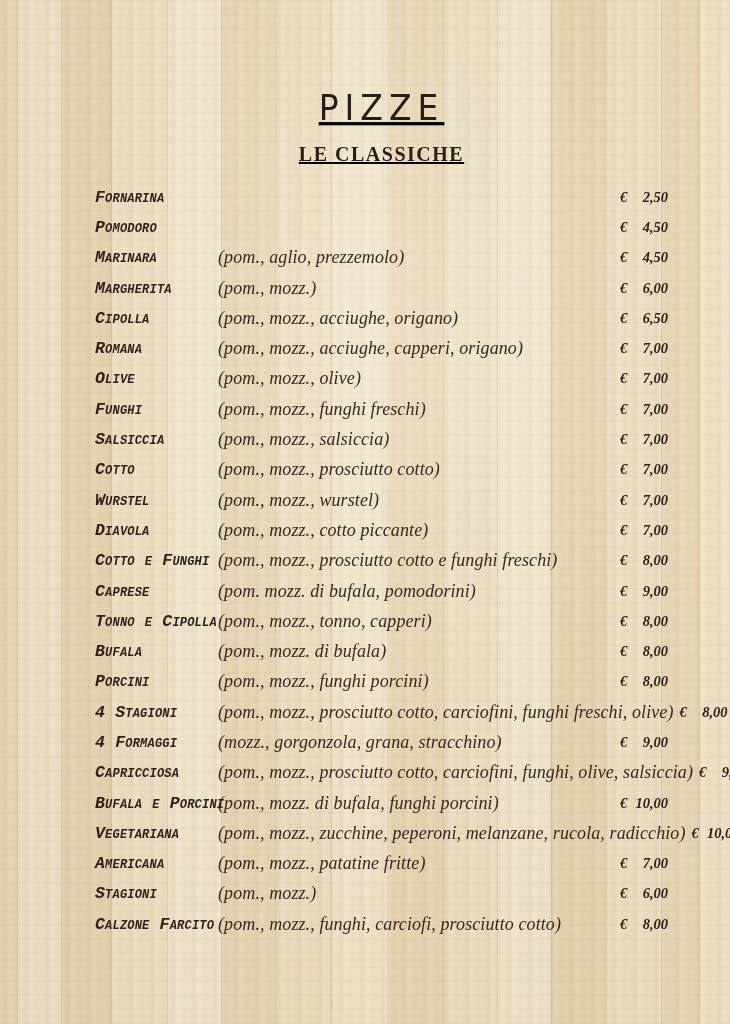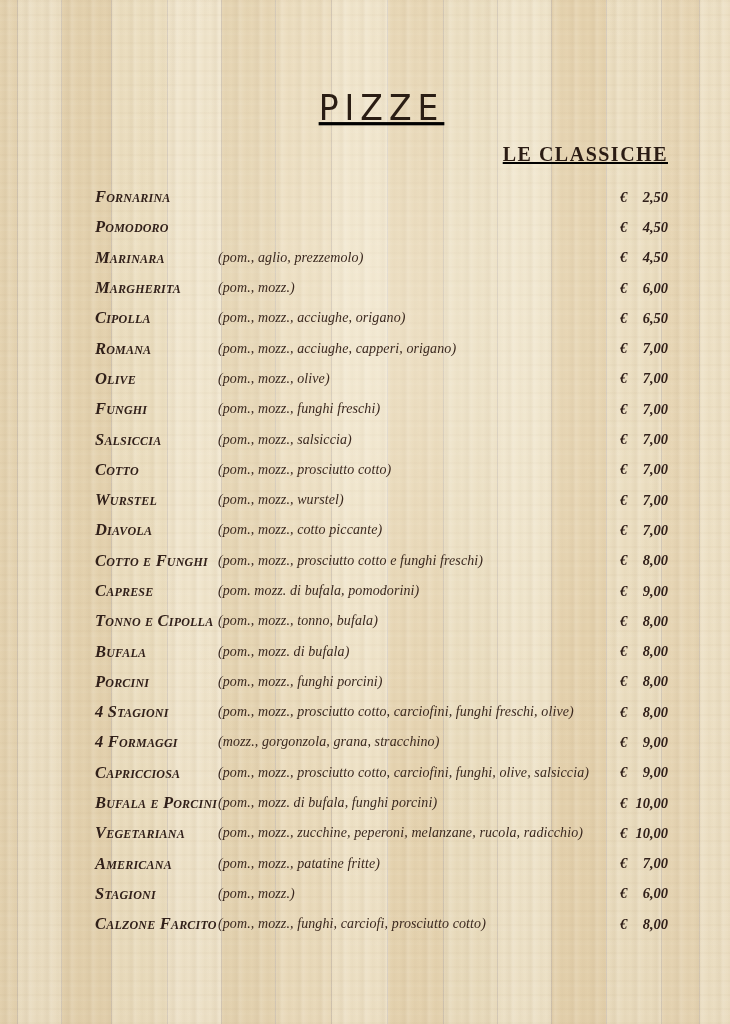--- a/index.html
+++ b/index.html
@@ -67,21 +67,20 @@
     color: #2a1d14;
     transform: scaleY(1.08);
   }
   .subtitle {
     margin: 16px 0 0 0;
     font-family: "Liberation Serif", "DejaVu Serif", serif;
     font-size: 20px;
     font-weight: bold;
     letter-spacing: 1.5px;
     color: #2b1c14;
-    text-align: right;
   }
 
   
   .menu-list {
     position: absolute;
     top: 182px;
     left: 95px;
     width: 573px;
     margin: 0;
     padding: 0;
@@ -96,25 +95,26 @@
   .name {
     width: 123px;
     flex: 0 0 123px;
     font-style: italic;
     font-weight: bold;
     font-variant: small-caps;
     font-size: 16.5px;
     letter-spacing: 0.2px;
     white-space: nowrap;
     color: #31201a;
+    font-family: Liberation Mono, monospace;
   }
   .desc {
     flex: 1 1 auto;
     font-style: italic;
-    font-size: 14px;
+    font-size: 18px;
     letter-spacing: 0.1px;
     white-space: nowrap;
     color: #3a281f;
     padding-right: 6px;
   }
   .price {
     flex: 0 0 48px;
     width: 48px;
     display: flex;
     justify-content: space-between;
@@ -259,21 +259,21 @@
       <span class="name">Caprese</span>
       <span class="desc">(pom. mozz. di bufala, pomodorini)</span>
       <span class="price">
         <span class="euro">€</span>
         <span class="amount">9,00</span>
       </span>
     </li>
 
     <li class="row">
       <span class="name">Tonno e Cipolla</span>
-      <span class="desc">(pom., mozz., tonno, bufala)</span>
+      <span class="desc">(pom., mozz., tonno, capperi)</span>
       <span class="price">
         <span class="euro">€</span>
         <span class="amount">8,00</span>
       </span>
     </li>
 
     <li class="row">
       <span class="name">Bufala</span>
       <span class="desc">(pom., mozz. di bufala)</span>
       <span class="price">

